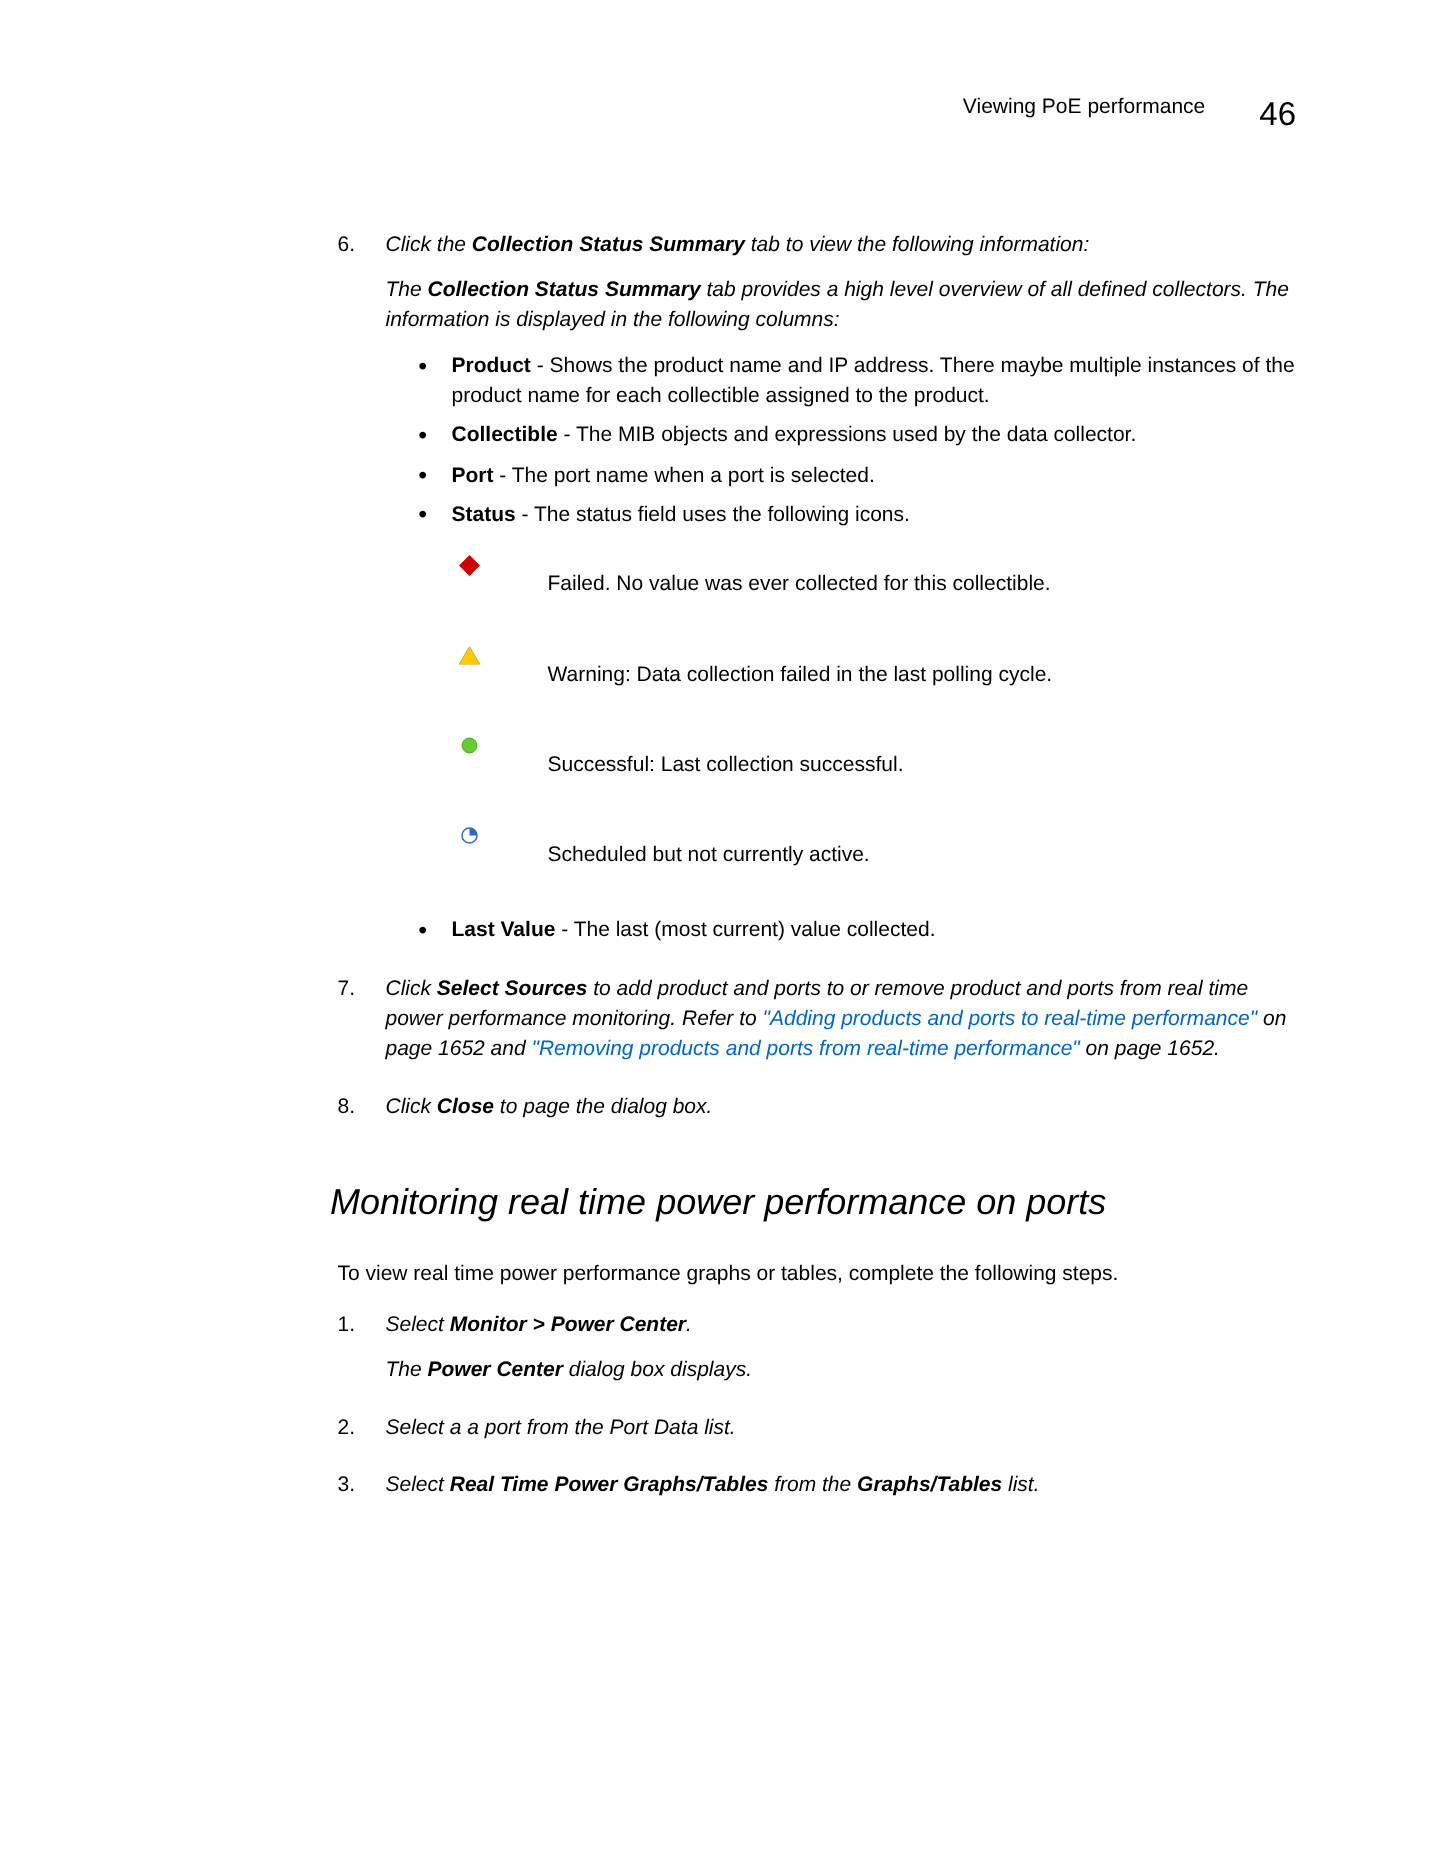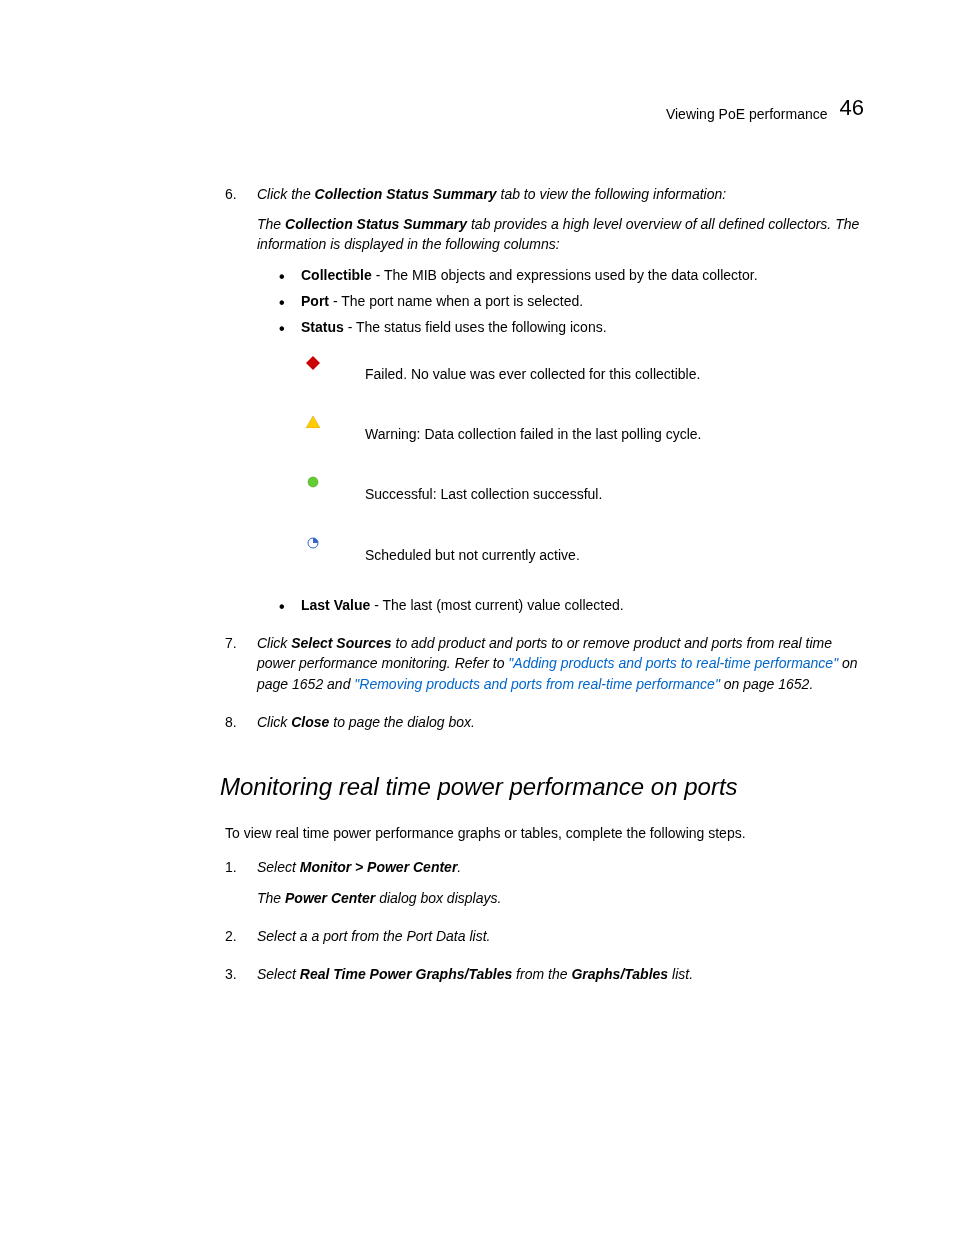--- a/index.html
+++ b/index.html
@@ -12,24 +12,23 @@
     width: 954px;
     height: 1235px;
     position: relative;
   }
   .page {
     padding: 60px 90px 60px 90px;
   }
   .header {
     display: flex;
     justify-content: flex-end;
-    align-items: flex-end;
-    gap: 12px;
+    align-items: flex-start;
+    gap: 36px;
     margin-bottom: 60px;
-    margin-top: 32px;
   }
   .chapter-number {
     font-size: 22px;
     font-weight: normal;
     font-family: Arial, sans-serif;
   }
   .content {
     padding-left: 135px;
   }
   .step {
@@ -113,20 +112,21 @@
 
   <div class="content">
 
     <div class="step">
       <div class="step-num">6.</div>
       <div class="step-body">
         <p><span>Click the </span><span class="bold">Collection Status Summary</span><span> tab to view the following information:</span></p>
         <p><span>The </span><span class="bold">Collection Status Summary</span><span> tab provides a high level overview of all defined collectors. The information is displayed in the following columns:</span></p>
 
         <ul class="bullet-list">
+          <li><span class="bold">Product</span><span> - Shows the product name and IP address. There maybe multiple instances of the product name for each collectible assigned to the product.</span></li>
           <li><span class="bold">Collectible</span><span> - The MIB objects and expressions used by the data collector.</span></li>
           <li><span class="bold">Port</span><span> - The port name when a port is selected.</span></li>
           <li><span class="bold">Status</span><span> - The status field uses the following icons.</span></li>
         </ul>
 
         <div class="status-table">
           <div class="status-row">
             <div class="status-icon">
               <svg width="14" height="14" viewBox="0 0 14 14">
                   <polygon points="7,0 14,7 7,14 0,7" fill="#cc0000"></polygon>

